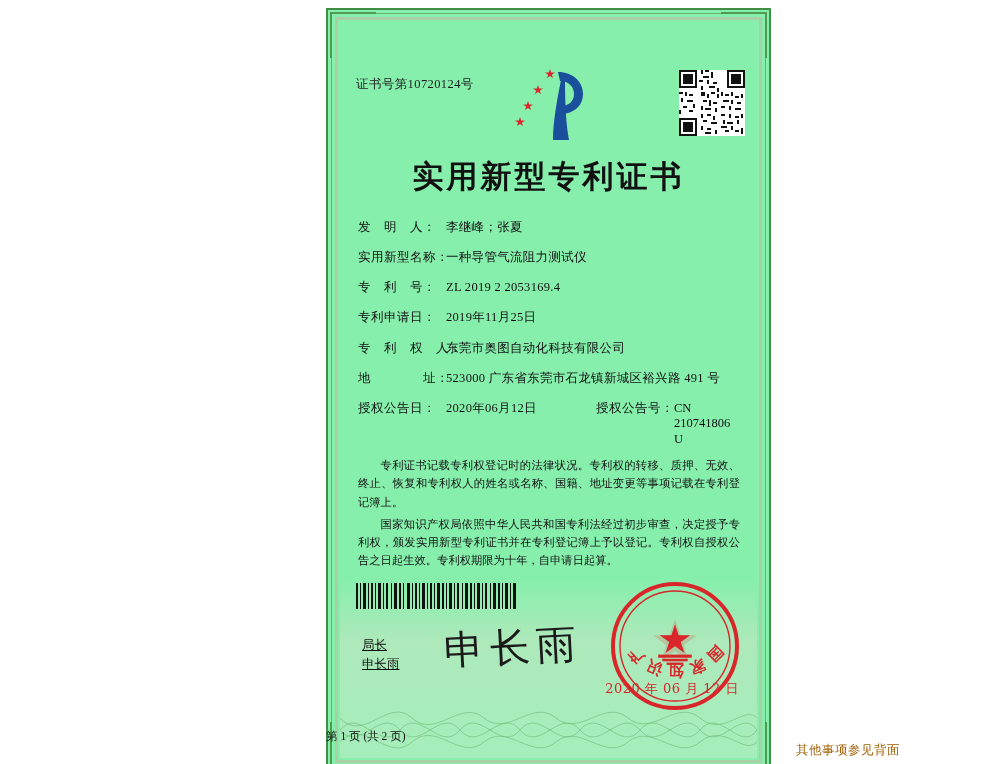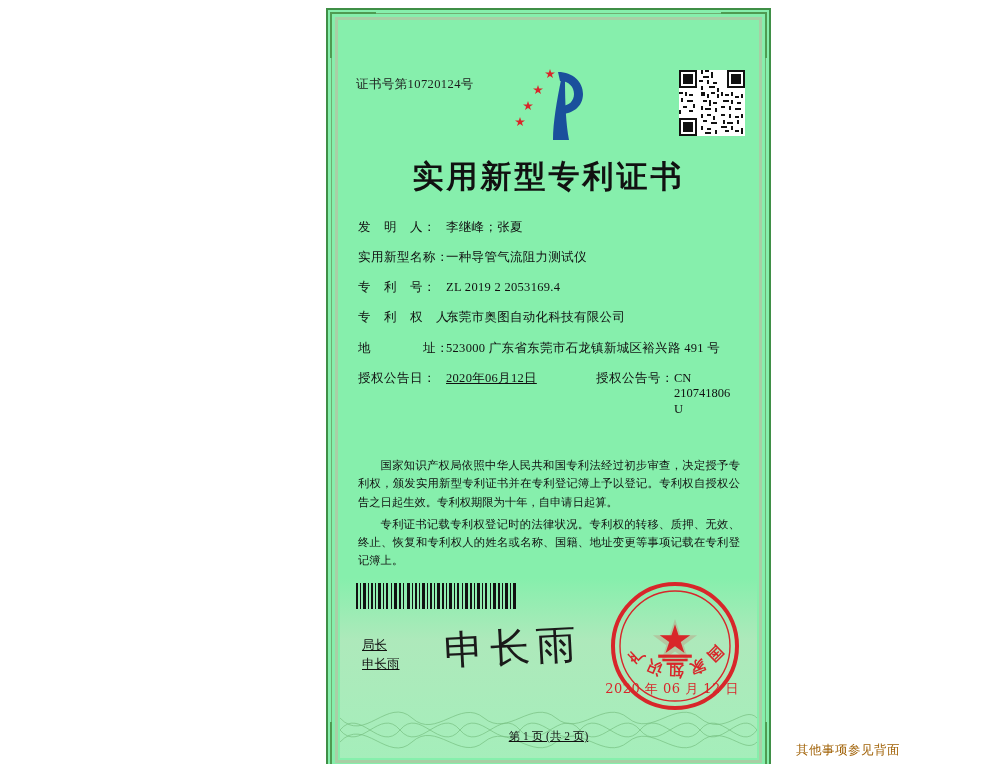--- a/index.html
+++ b/index.html
@@ -133,21 +133,21 @@
     width: 88px;
     flex: 0 0 88px;
     letter-spacing: .5px;
     white-space: pre;
   }
   .field-value {
     flex: 1;
     letter-spacing: .3px;
   }
   .field-row.dual .field-label { width: 88px; flex: 0 0 88px; }
-  .field-row.dual .field-value { flex: 0 0 150px; text-decoration: underline; }
+  .field-row.dual .field-value { flex: 0 0 150px; }
   .field-row.dual .field-label2 {
     flex: 0 0 78px;
     letter-spacing: .5px;
   }
   .field-row.dual .field-value2 { flex: 1; }
 
   
   .paragraphs {
     position: absolute;
     left: 32px;
@@ -209,25 +209,23 @@
     font-size: 13px;
     color: #d8262a;
     letter-spacing: .5px;
     font-family: "DejaVu Serif", "Liberation Serif", serif;
   }
 
   .page-num {
     position: absolute;
     left: 0;
     width: 100%;
-    text-align: center;
     bottom: 28px;
     font-size: 11.5px;
     color: #111;
-    text-decoration: underline;
   }
 
   .footnote {
     position: absolute;
     left: 0;
     width: 900px;
     text-align: right;
     top: 742px;
     font-size: 12.5px;
     color: #a16207;
@@ -358,20 +356,24 @@
     <div class="field-row">
       <span class="field-label">实用新型名称：</span>
       <span class="field-value">一种导管气流阻力测试仪</span>
     </div>
 
     <div class="field-row">
       <span class="field-label">专　利　号：</span>
       <span class="field-value">ZL 2019 2 2053169.4</span>
     </div>
 
+    <div class="field-row">
+      <span class="field-label">专利申请日：</span>
+      <span class="field-value">2019年11月25日</span>
+    </div>
 
     <div class="field-row">
       <span class="field-label">专　利　权　人：</span>
       <span class="field-value">东莞市奥图自动化科技有限公司</span>
     </div>
 
     <div class="field-row">
       <span class="field-label">地　　　　址：</span>
       <span class="field-value">523000  广东省东莞市石龙镇新城区裕兴路 491 号</span>
     </div>
@@ -379,22 +381,22 @@
     <div class="field-row dual">
       <span class="field-label">授权公告日：</span>
       <span class="field-value">2020年06月12日</span>
       <span class="field-label2">授权公告号：</span>
       <span class="field-value2">CN 210741806 U</span>
     </div>
 
   </div>
 
   <div class="paragraphs">
+    <p>专利证书记载专利权登记时的法律状况。专利权的转移、质押、无效、终止、恢复和专利权人的姓名或名称、国籍、地址变更等事项记载在专利登记簿上。</p>
     <p>国家知识产权局依照中华人民共和国专利法经过初步审查，决定授予专利权，颁发实用新型专利证书并在专利登记簿上予以登记。专利权自授权公告之日起生效。专利权期限为十年，自申请日起算。</p>
-    <p>专利证书记载专利权登记时的法律状况。专利权的转移、质押、无效、终止、恢复和专利权人的姓名或名称、国籍、地址变更等事项记载在专利登记簿上。</p>
   </div>
 
   <svg class="barcode" viewBox="0 0 160 26" shape-rendering="crispEdges">
     <g fill="#111">
       <rect x="0" y="0" width="2" height="26"></rect>
         <rect x="4" y="0" width="1" height="26"></rect>
       <rect x="7" y="0" width="3" height="26"></rect>
         <rect x="12" y="0" width="1" height="26"></rect>
       <rect x="15" y="0" width="2" height="26"></rect>
         <rect x="19" y="0" width="1" height="26"></rect>

